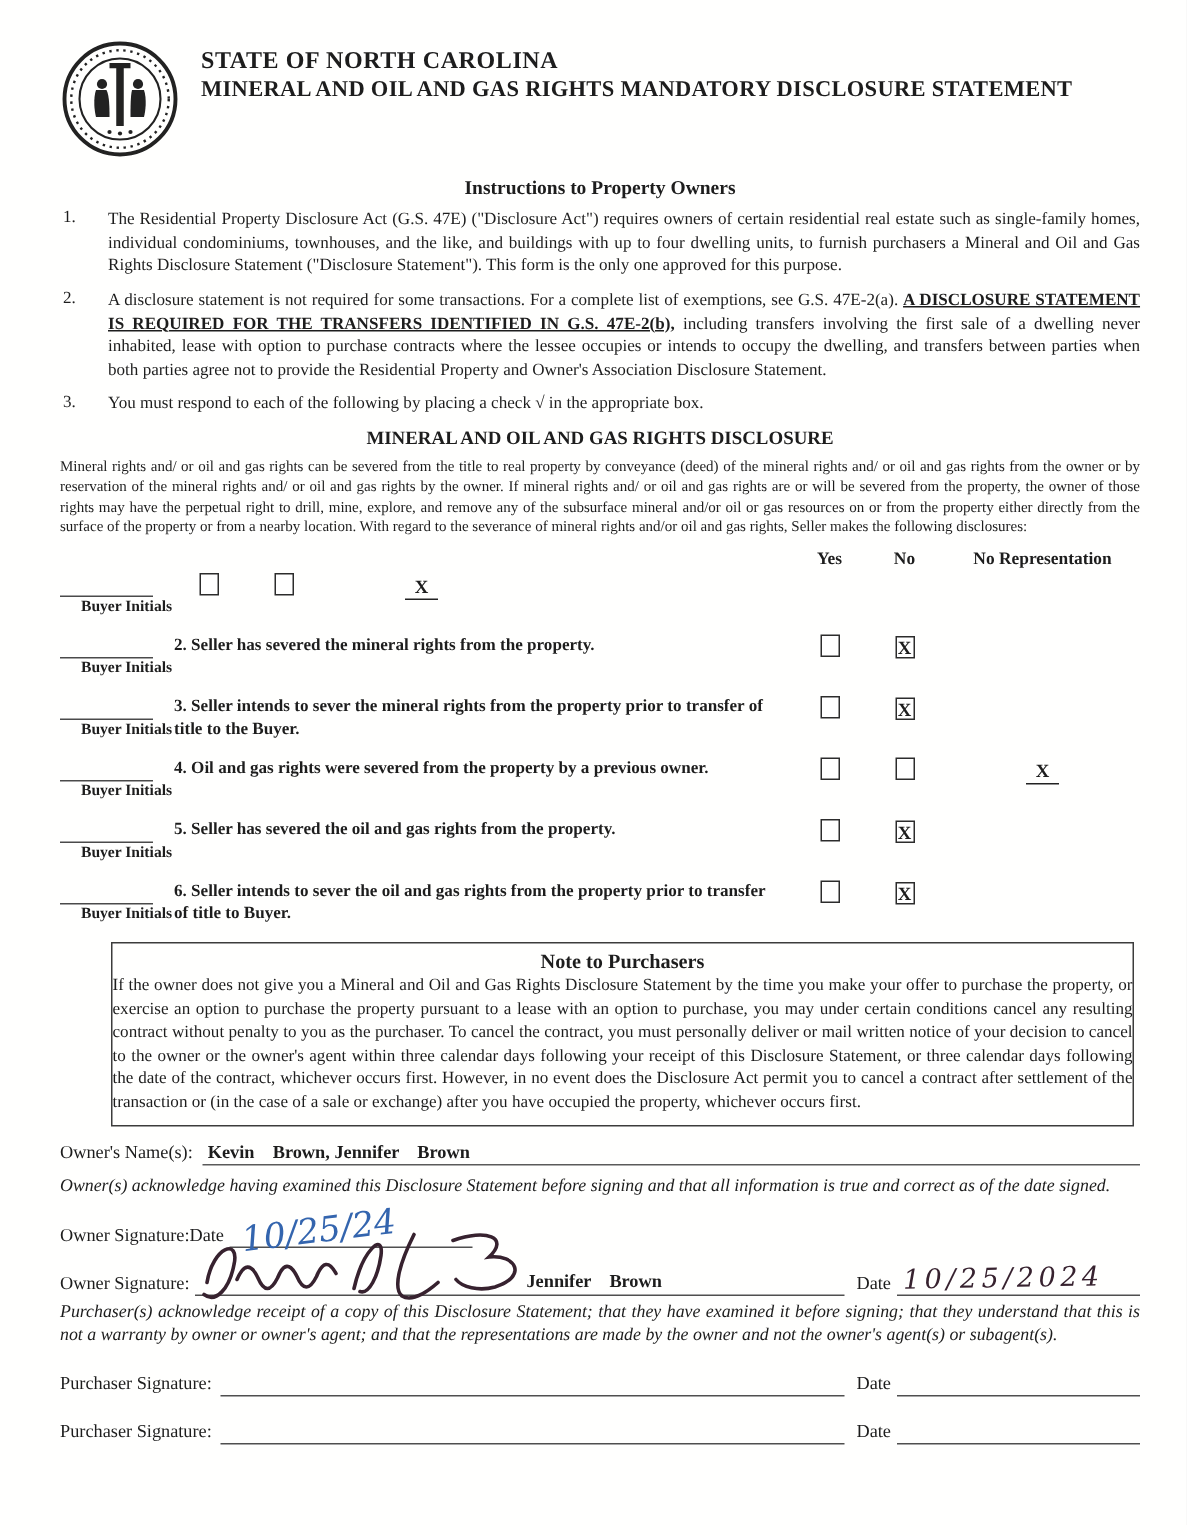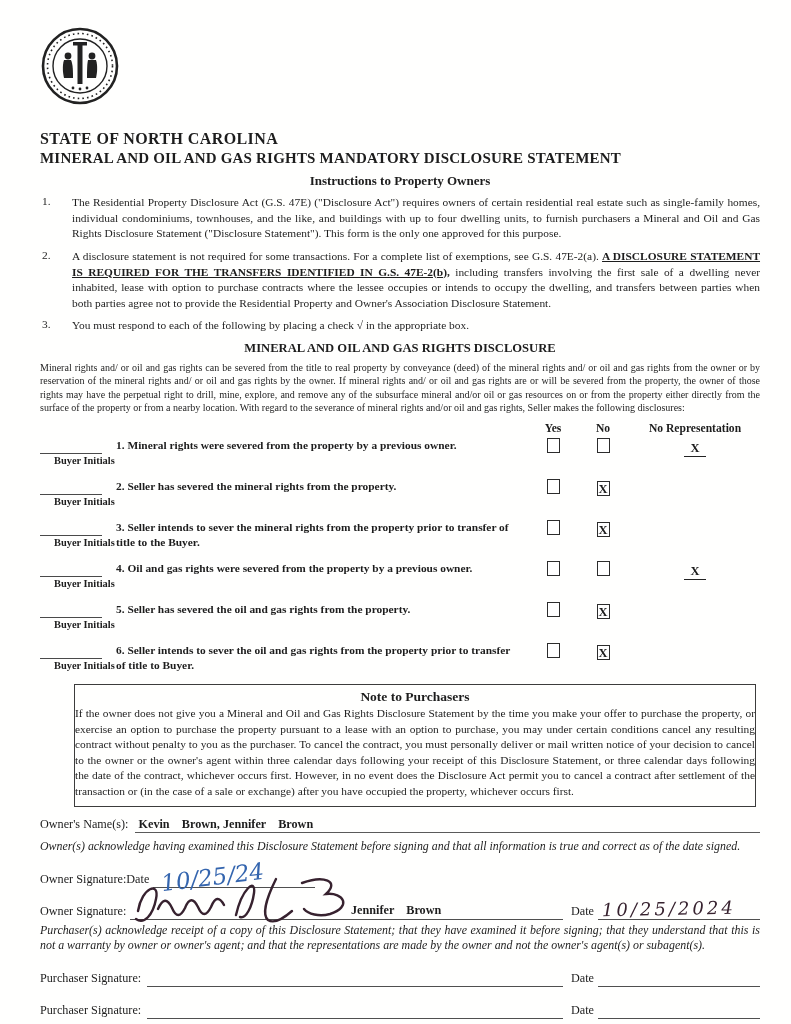--- a/index.html
+++ b/index.html
@@ -4,21 +4,21 @@
 <style>
   * { margin:0; padding:0; box-sizing:border-box; }
   body { background:#e8e8e8; font-family:"Liberation Serif", serif; }
   .page {
     width:791px; height:1024px; background:#fffffe; margin:0 auto;
     position:relative; padding:26px 31px 0 40px; color:#1d1d1d;
     overflow:hidden;
   }
 
   
-  .header { display:flex; align-items:flex-start; gap:14px; margin-bottom:4px;flex-direction:column; }
+  .header { display:flex; align-items:flex-start; gap:14px; margin-bottom:4px; }
   .seal { flex:0 0 80px; }
   .titles { padding-top:6px; }
   .title1 { font-size:16px; font-weight:bold; letter-spacing:.4px; }
   .title2 { font-size:15px; font-weight:bold; letter-spacing:.2px; margin-top:2px; }
 
   .section-heading { text-align:center; font-weight:bold; font-size:13px; margin:6px 0 6px;font-family:Liberation Serif, serif; }
 
   
   .ins-item { display:flex; margin-bottom:7px; }
   .ins-num { width:32px; font-size:11.4px; padding-left:2px; flex:0 0 32px; }
@@ -133,21 +133,20 @@
     <div class="c-yes">Yes</div>
     <div class="c-no">No</div>
     <div class="c-norep">No Representation</div>
   </div>
   <div id="disclosure-rows">
     <div class="d-row">
       <div class="initials-cell">
         <div class="initials-line"></div>
         <div class="initials-label">Buyer Initials</div>
       </div>
-      <div class="q-cell">1. Mineral rights were severed from the property by a previous owner.</div>
       <div class="ans-yes"><span class="cbox box-yes"></span></div>
       <div class="ans-no"><span class="cbox box-no"></span></div>
       <div class="ans-norep"><span class="norep-mark marked">X</span></div>
     </div>
 
     <div class="d-row">
       <div class="initials-cell">
         <div class="initials-line"></div>
         <div class="initials-label">Buyer Initials</div>
       </div>

